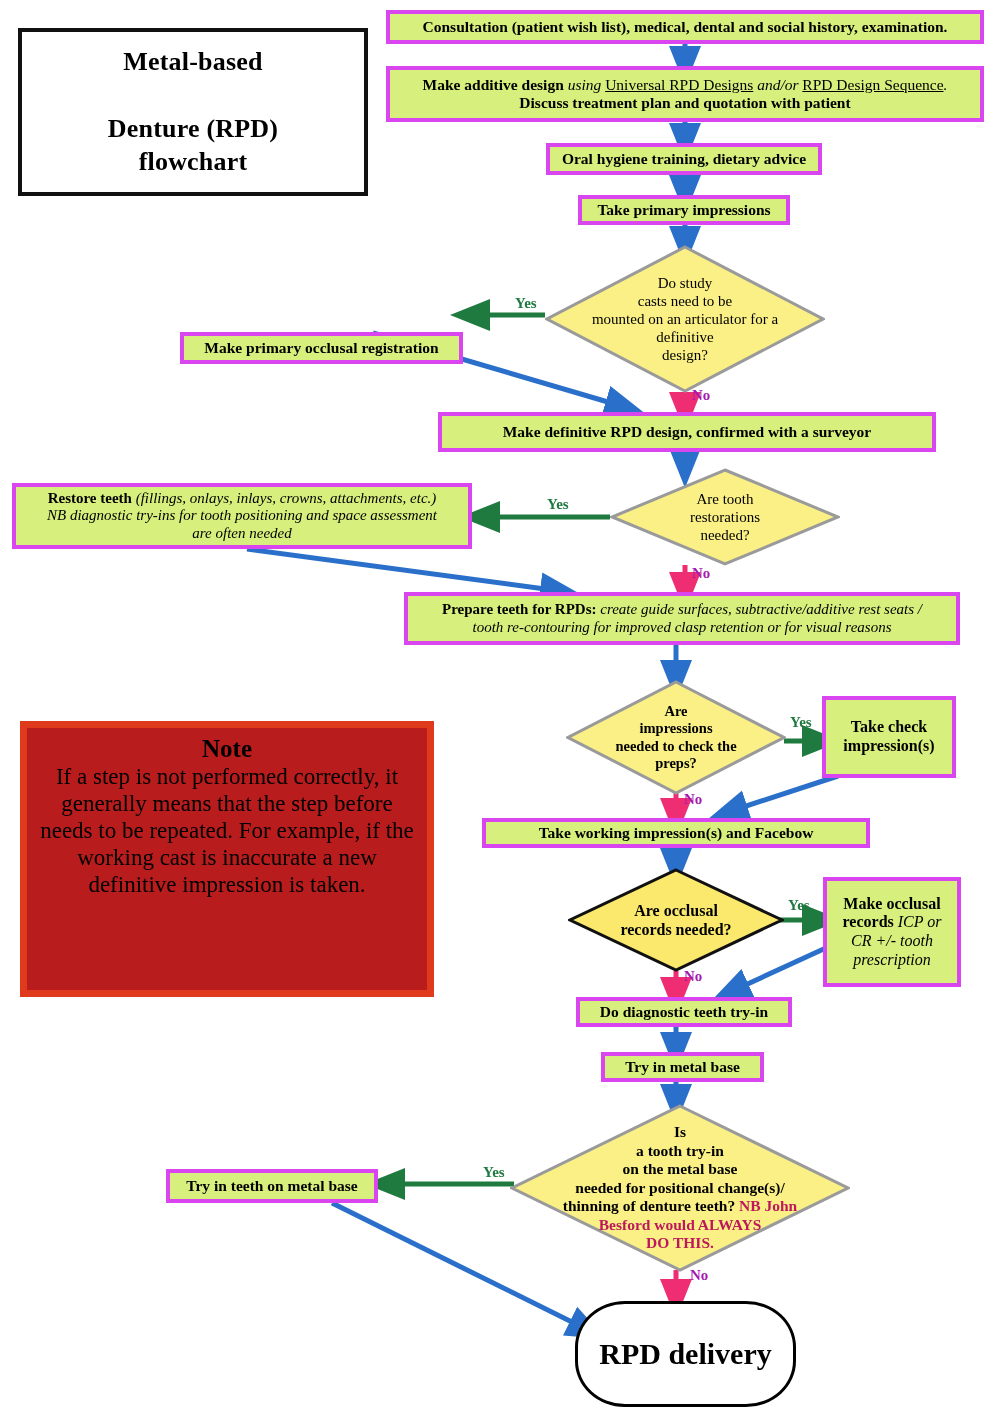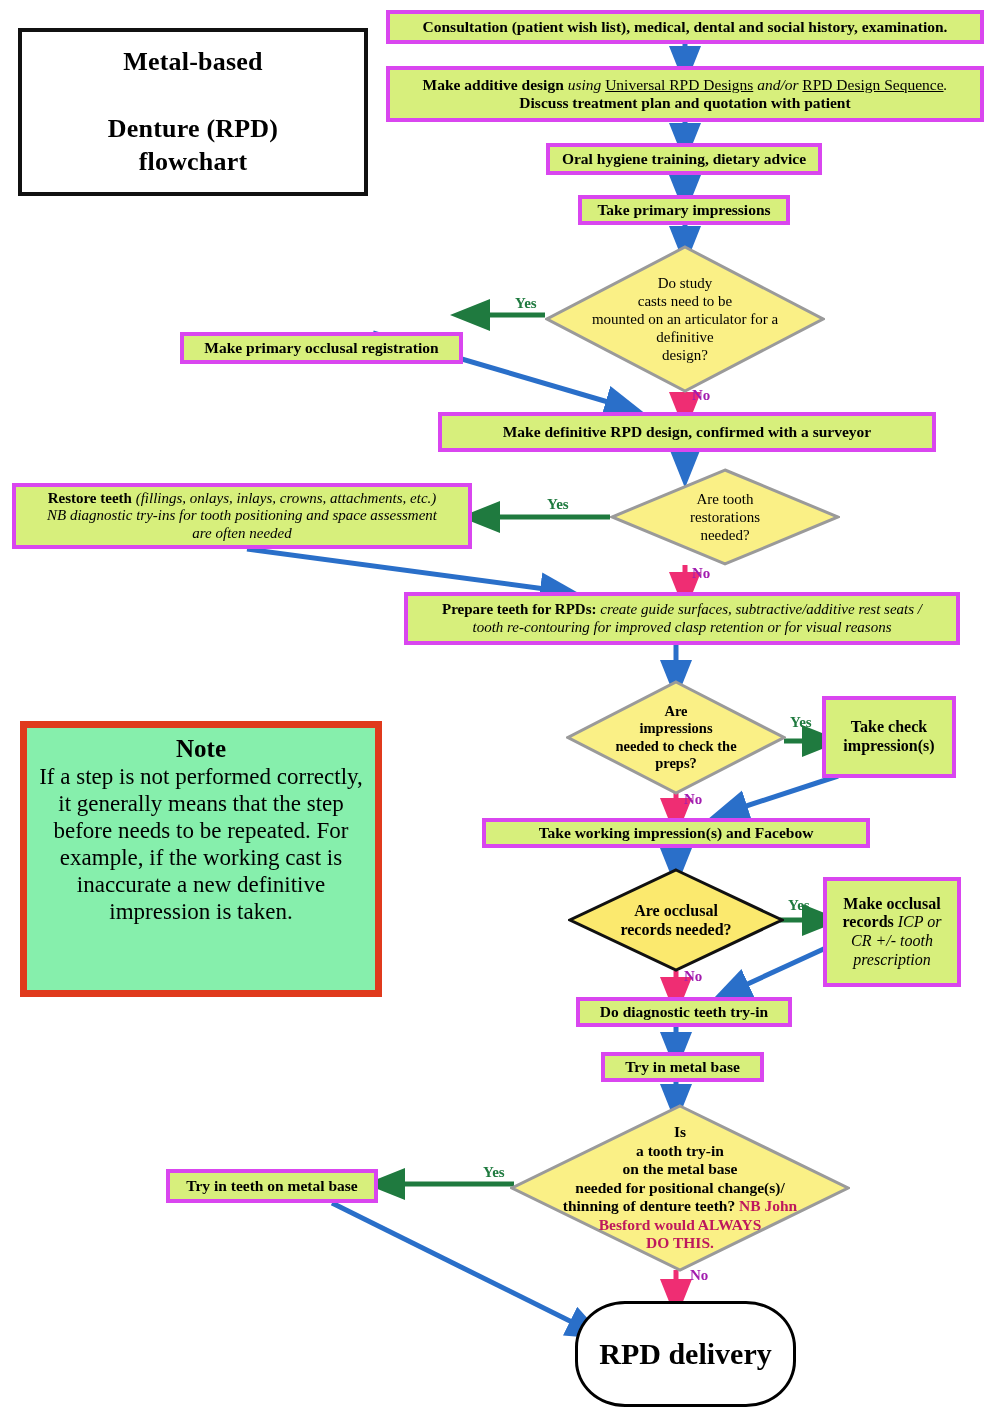--- a/index.html
+++ b/index.html
@@ -82,23 +82,23 @@
     text-align: center;
     font-weight: bold;
     font-size: 26px;
     line-height: 1.28;
     color: #000;
     letter-spacing: 0.2px;
   }
   .note-box {
     position: absolute;
     left: 20px; top: 721px;
-    width: 362px; height: 276px;
+    width: 414px; height: 276px;
     border: 7px solid #e03a1c;
-    background: #86efac;
+    background: #b91c1c;
     box-sizing: border-box;
     padding: 6px 10px 4px 10px;
     text-align: center;
     font-size: 23px;
     line-height: 1.17;
     color: #000;
   }
   .note-title {
     font-weight: bold;
     font-size: 25px;

